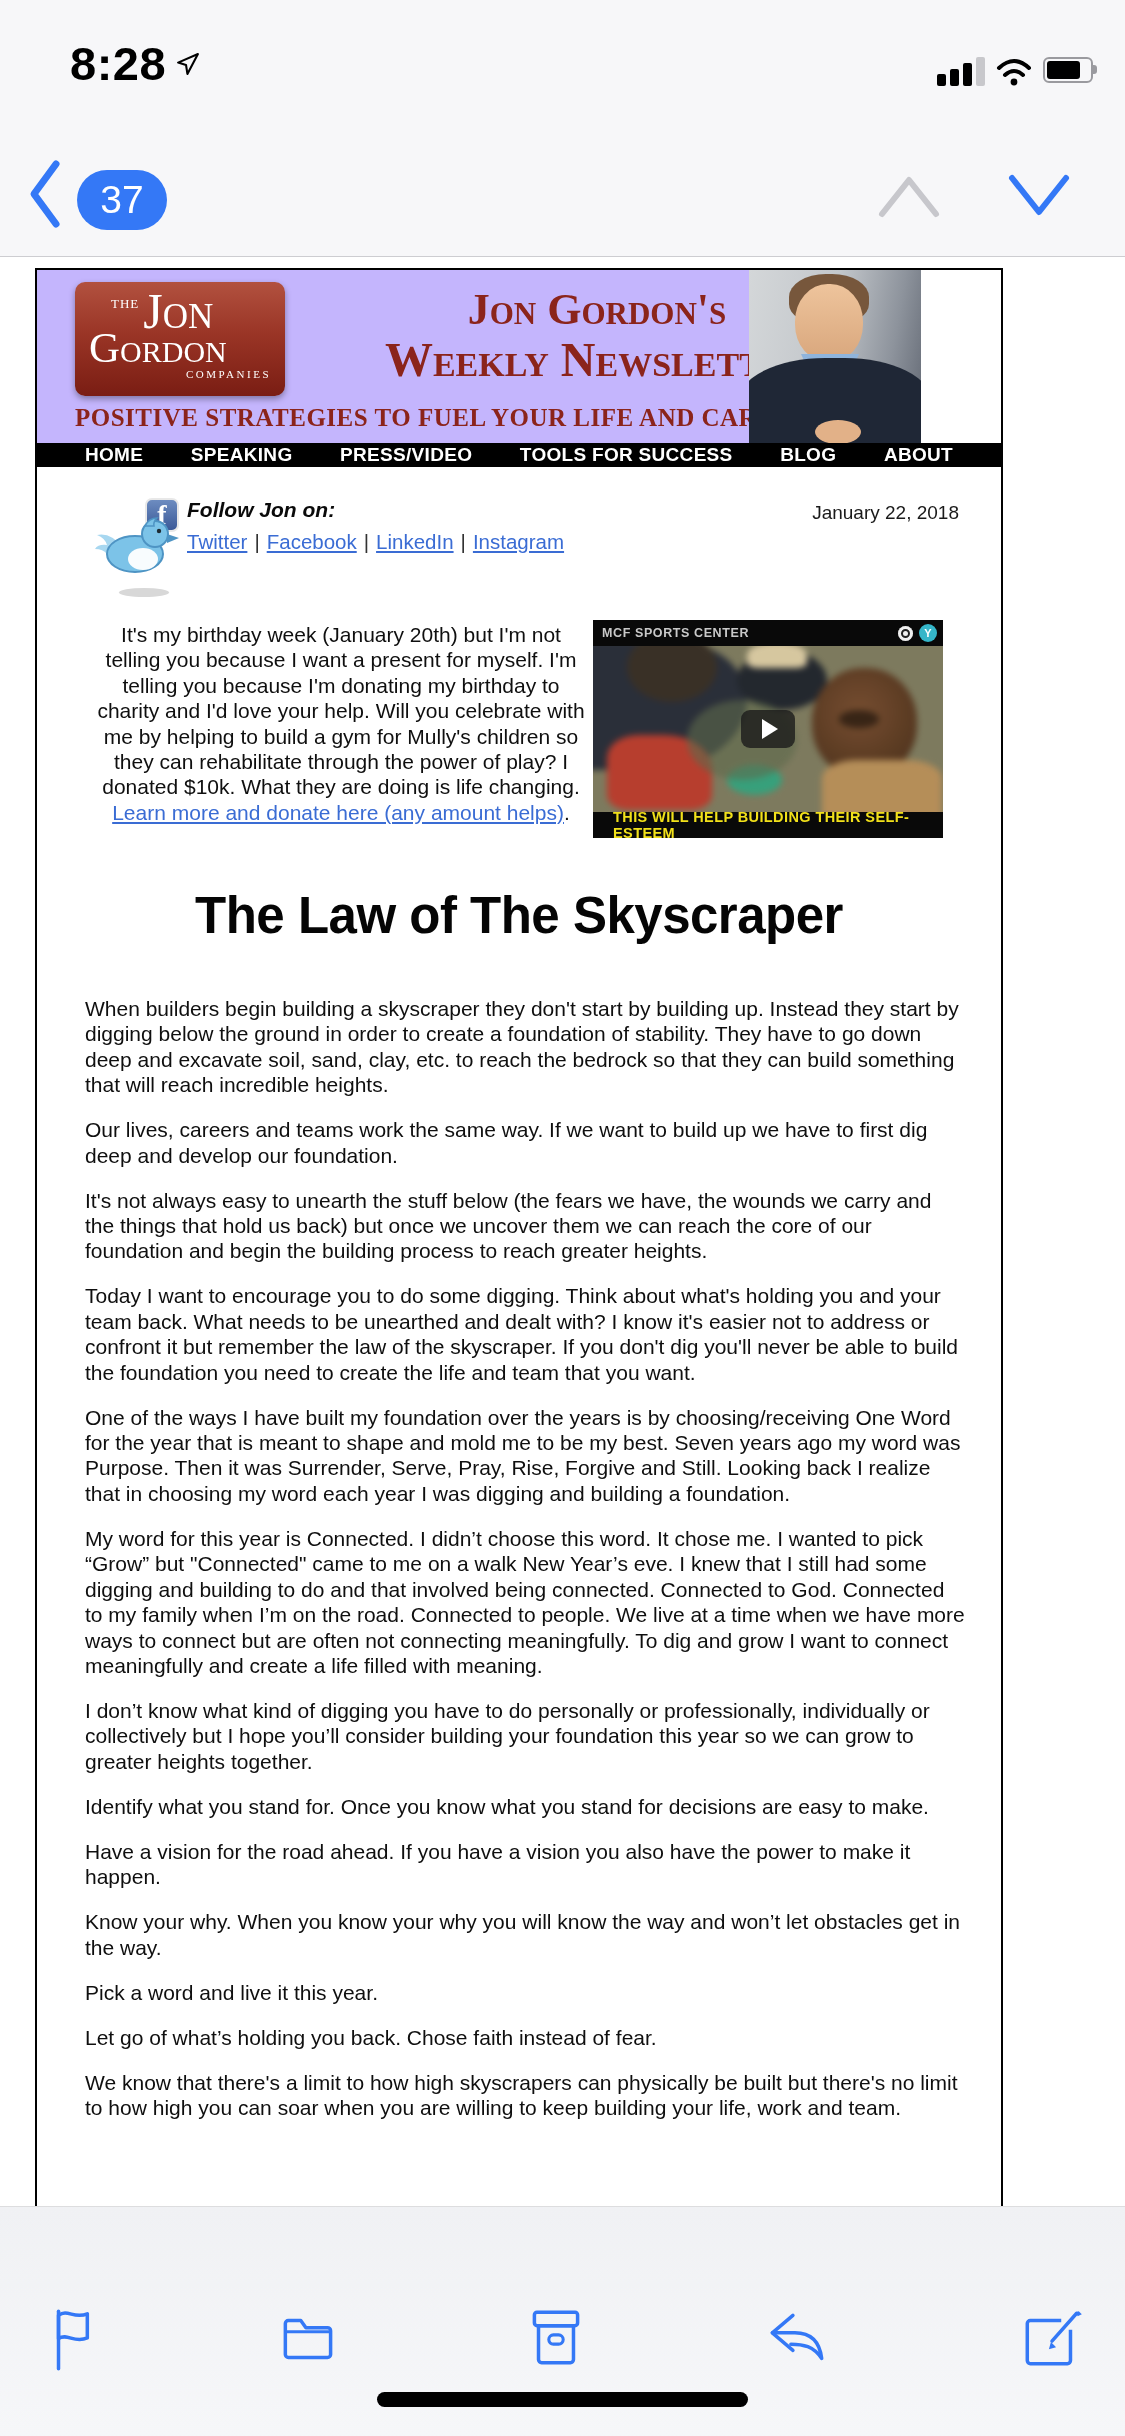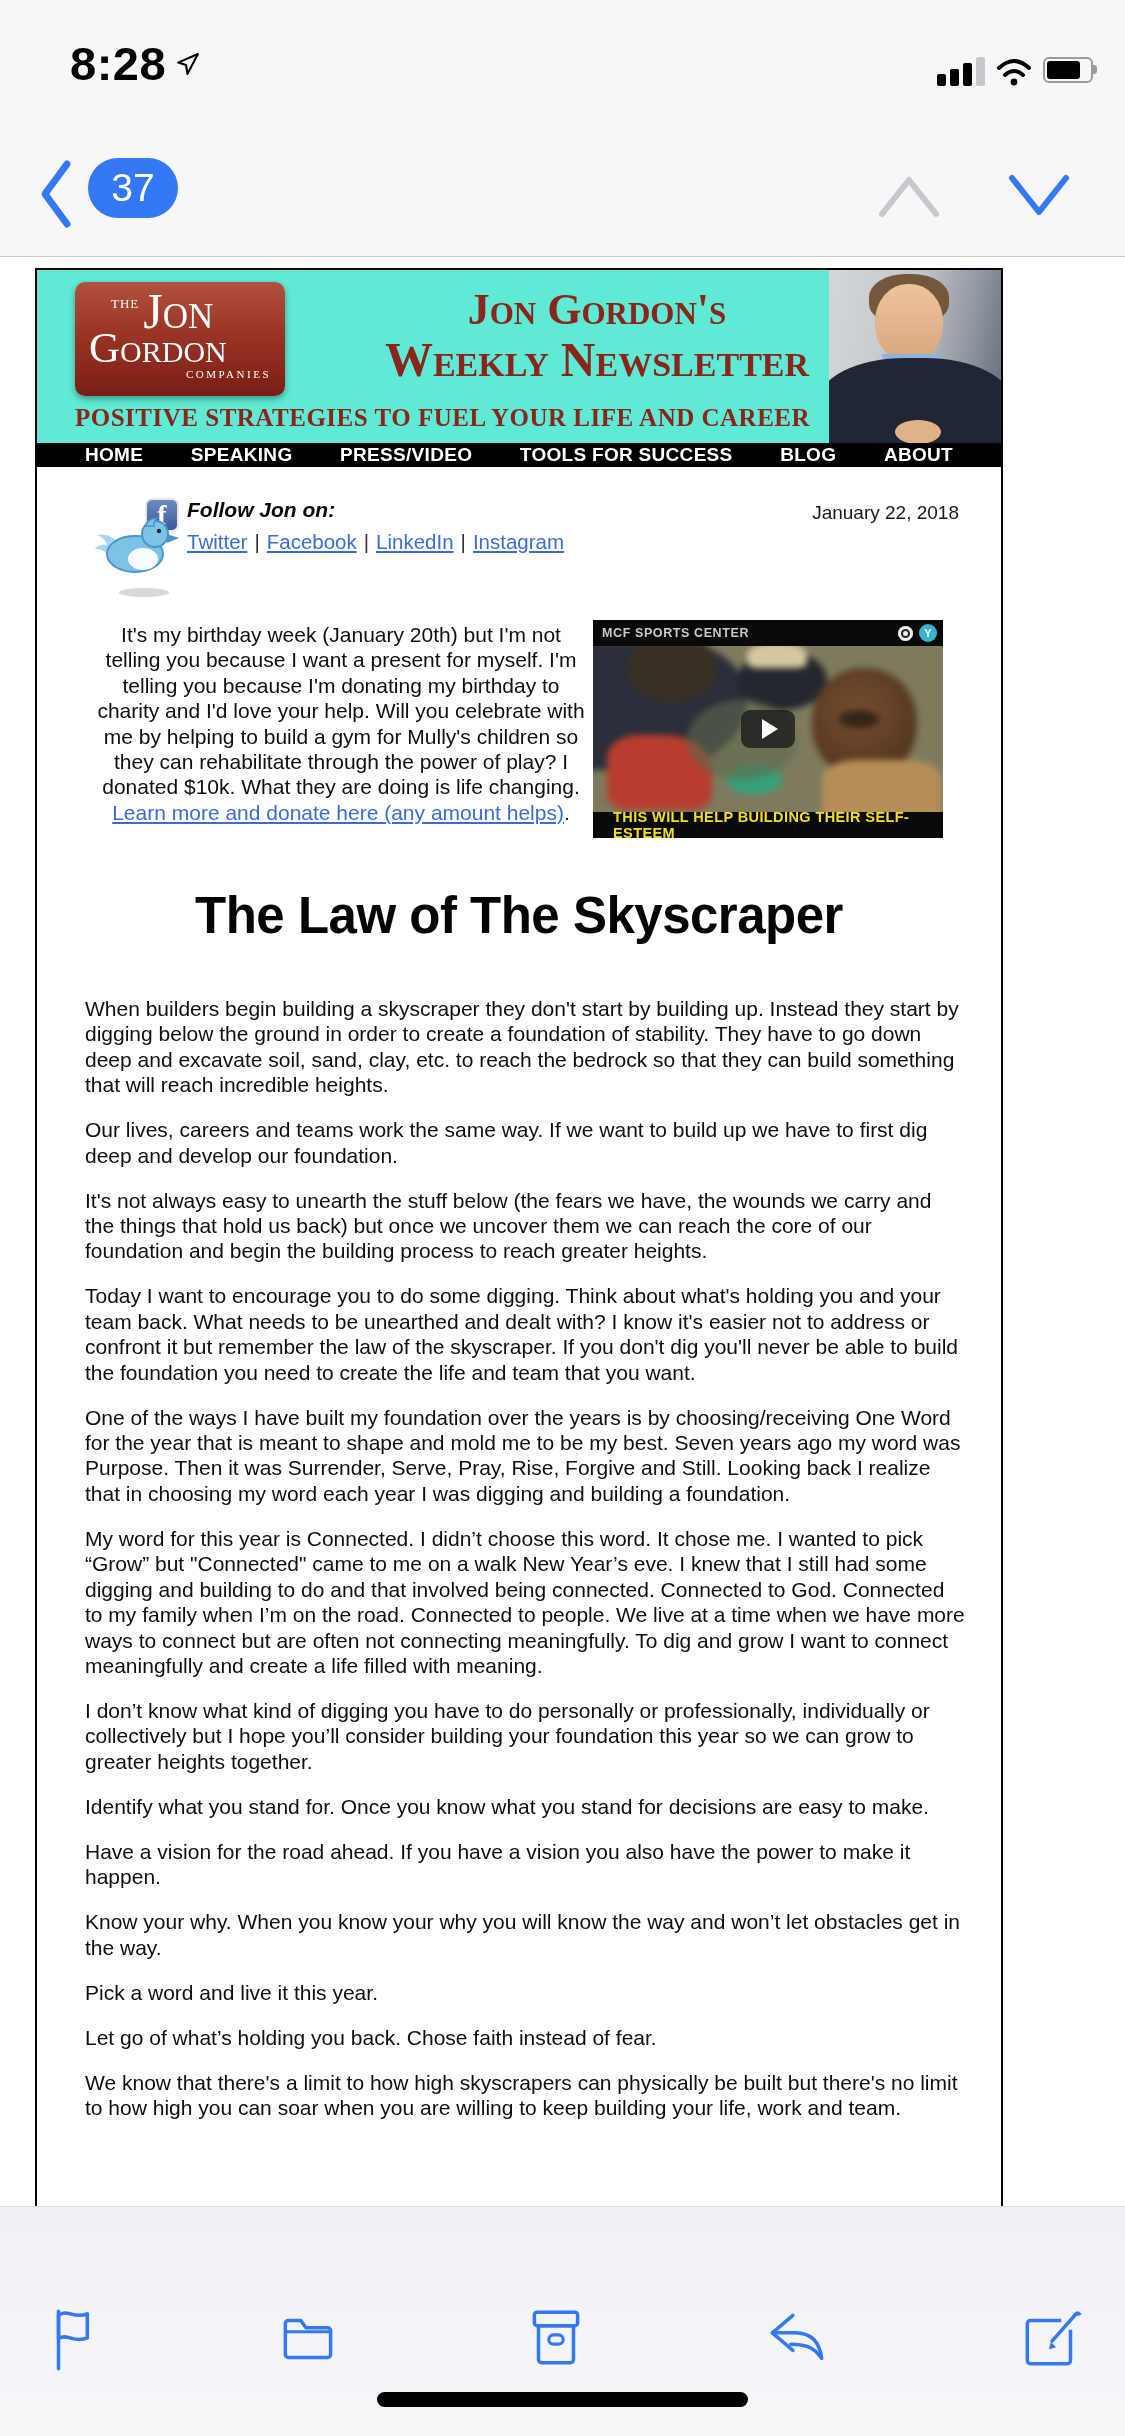--- a/index.html
+++ b/index.html
@@ -10,29 +10,29 @@
           border-bottom:1px solid #cdcdd1;}
   .time{position:absolute;left:70px;top:36px;font-size:47px;font-weight:600;color:#000;
         display:flex;align-items:center;gap:8px;letter-spacing:0.5px;}
   .statusicons{position:absolute;right:32px;top:52px;display:flex;align-items:flex-end;gap:10px;height:34px;}
   .sig{display:flex;align-items:flex-end;gap:4px;height:30px;}
   .sig i{display:block;width:9px;border-radius:2px;background:#000;}
   .sig i.off{background:#c8c8cc;}
   .batt{position:relative;width:46px;height:22px;border:2px solid #9a9a9f;border-radius:6px;margin-bottom:3px;}
   .batt .fill{position:absolute;left:2px;top:2px;bottom:2px;width:33px;background:#000;border-radius:3px;}
   .batt .nub{position:absolute;right:-6px;top:6px;width:4px;height:9px;background:#9a9a9f;border-radius:0 3px 3px 0;}
-  .backbtn{position:absolute;left:38px;top:158px;display:flex;align-items:flex-start;gap:14px;}
+  .backbtn{position:absolute;left:27px;top:158px;display:flex;align-items:flex-end;gap:14px;}
   .badge{min-width:78px;height:60px;background:#3478F6;border-radius:30px;color:#fff;
          display:flex;align-items:center;justify-content:center;font-size:39px;font-weight:500;padding:0 6px;}
   .chev{position:absolute;top:172px;}
   .chev.up{left:876px;}
   .chev.down{left:1006px;}
   
   .email{position:absolute;left:35px;top:268px;width:964px;height:1950px;border:2px solid #000;background:#fff;}
-  .banner{position:absolute;left:0;top:0;width:964px;height:173px;background:#5eead4;overflow:hidden;text-decoration:underline;}
+  .banner{position:absolute;left:0;top:0;width:884px;height:173px;background:#c4b5fd;overflow:hidden;text-decoration:underline;}
   .logo{position:absolute;left:38px;top:12px;width:210px;height:114px;border-radius:10px;
         background:linear-gradient(#b2513f 0%,#9a3526 45%,#7a1d13 100%);
         box-shadow:0 3px 6px rgba(0,0,0,.35);color:#fff;font-family:"Liberation Serif",serif;
         padding:8px 14px;box-sizing:border-box;}
   .logo .r1{display:flex;align-items:flex-start;gap:4px;margin-left:22px;}
   .logo .the{font-size:13px;letter-spacing:1px;margin-top:6px;}
   .logo .l1{font-variant:small-caps;font-size:50px;line-height:42px;}
   .logo .l2{font-variant:small-caps;font-size:43px;line-height:36px;margin-top:-2px;}
   .logo .comp{font-size:11px;letter-spacing:2.5px;text-align:right;margin-top:2px;}
   .ntitle{position:absolute;left:320px;top:16px;width:480px;text-align:center;

